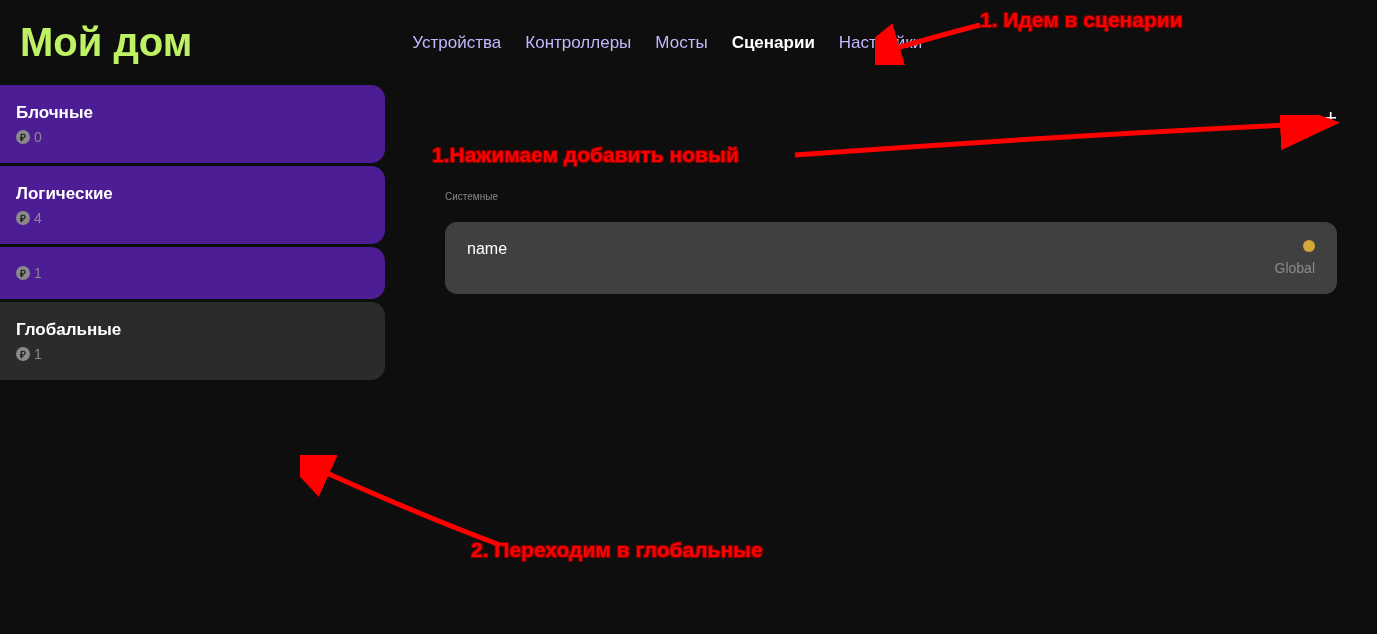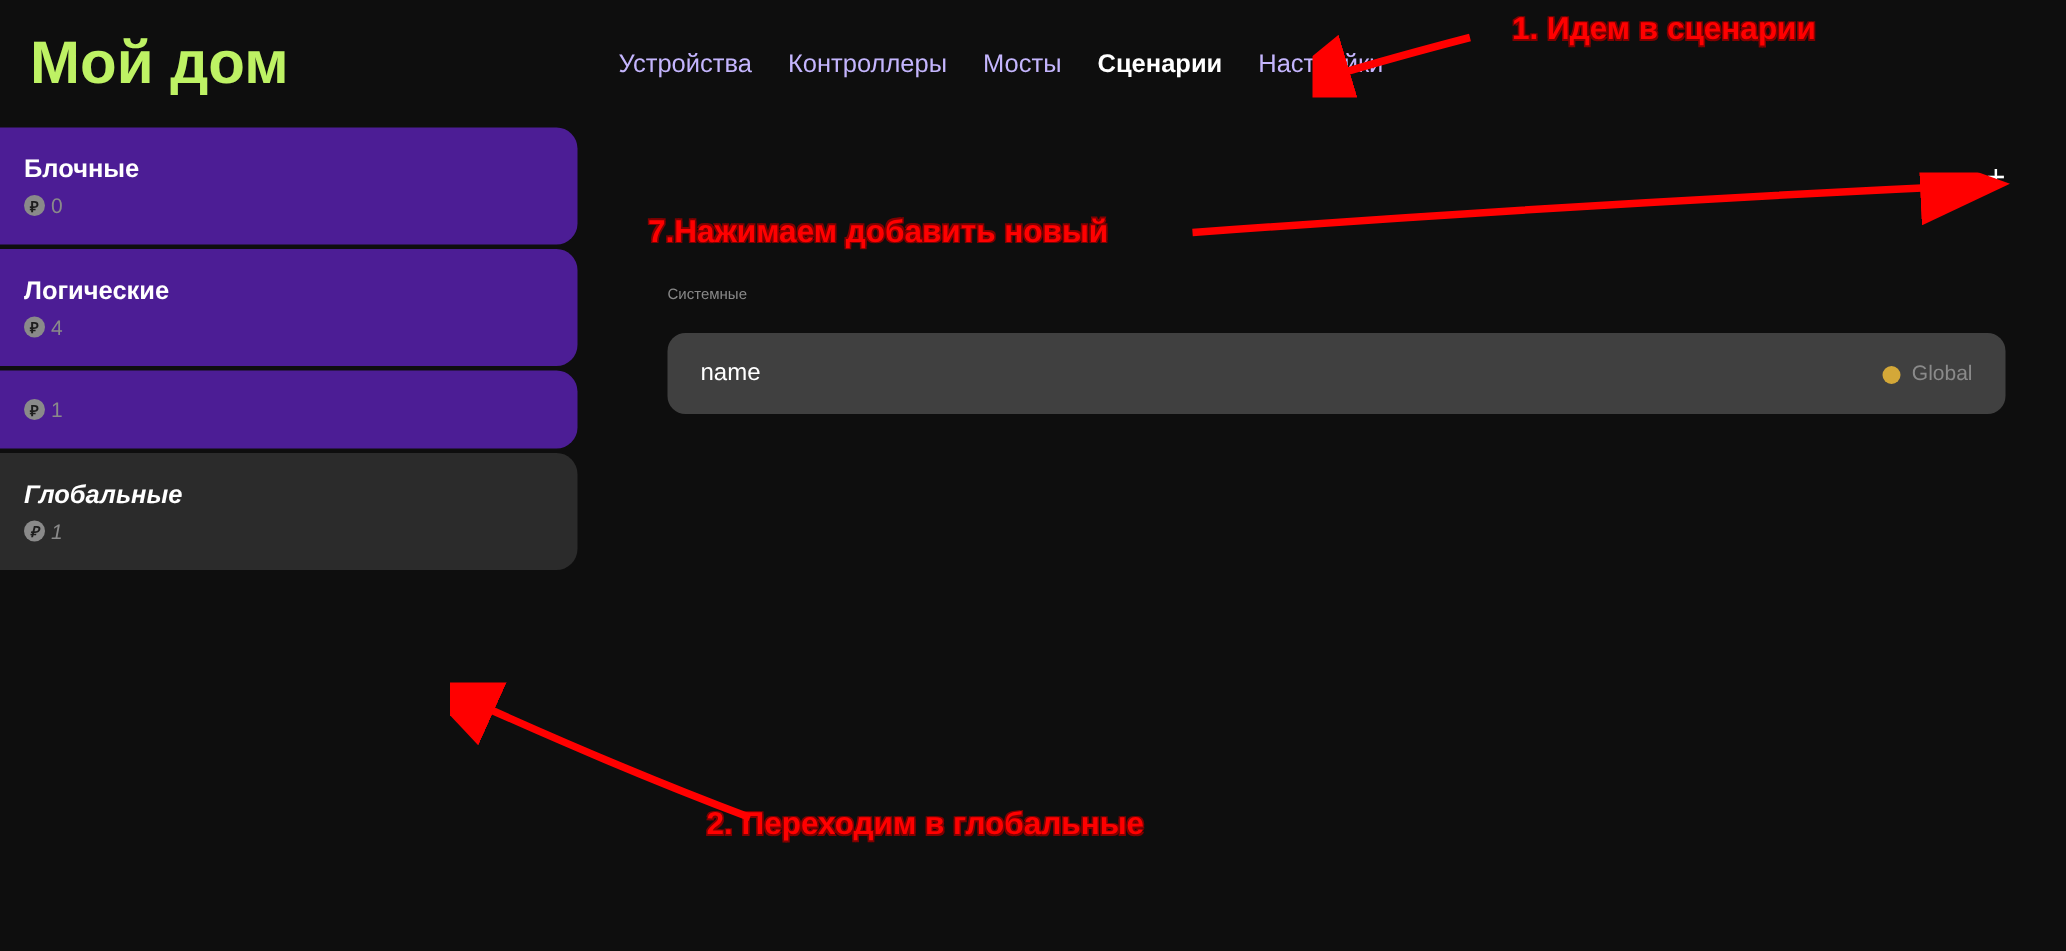--- a/index.html
+++ b/index.html
@@ -50,21 +50,20 @@
     }
     .sidebar-item {
       padding: 18px 16px;
       background: #4c1d95;
       margin-bottom: 3px;
       cursor: pointer;
       border-radius: 0 14px 14px 0;
     }
     .sidebar-item.active {
       background: #2b2b2b;
-      font-style: italic;
     }
     .sidebar-item-title {
       font-size: 17px;
       font-weight: 600;
       color: #fff;
       margin-bottom: 6px;
     }
     .sidebar-item-count {
       display: flex;
       align-items: center;
@@ -118,21 +117,21 @@
       justify-content: space-between;
       cursor: pointer;
       margin-top: 20px;
     }
     .card-name {
       color: #fff;
       font-size: 16px;
     }
     .card-right {
       display: flex;
-      flex-direction: row;
+      flex-direction: column;
       align-items: flex-end;
       gap: 8px;
     }
     .status-dot {
       width: 12px;
       height: 12px;
       border-radius: 50%;
       background: #d4a838;
     }
     .card-tag {
@@ -205,23 +204,23 @@
     <div class="card">
       <span class="card-name">name</span>
       <div class="card-right">
         <span class="status-dot"></span>
         <span class="card-tag">Global</span>
       </div>
     </div>
   </main>
 </div>
 
-<div class="annotation" style="top:8px; left:1008px;">1. Идем в сценарии</div>
+<div class="annotation" style="top:8px; left:980px;">1. Идем в сценарии</div>
 <div class="annotation" style="top:538px; left:471px;">2. Переходим в глобальные</div>
-<div class="annotation" style="top:143px; left:432px;">7.Нажимаем добавить новый</div>
+<div class="annotation" style="top:143px; left:432px;">1.Нажимаем добавить новый</div>
 
 <svg class="arrow-svg" style="top:20px; left:875px;" width="110" height="45">
   <defs>
     <marker id="ah1" markerWidth="12" markerHeight="10" refX="2" refY="5" orient="auto">
       <polygon points="0 0, 12 5, 0 10" fill="#ff0000"></polygon>
     </marker>
   </defs>
   <path d="M 105 5 Q 55 18 15 30" stroke="#ff0000" stroke-width="5" fill="none" marker-end="url(#ah1)"></path>
 </svg>
 

